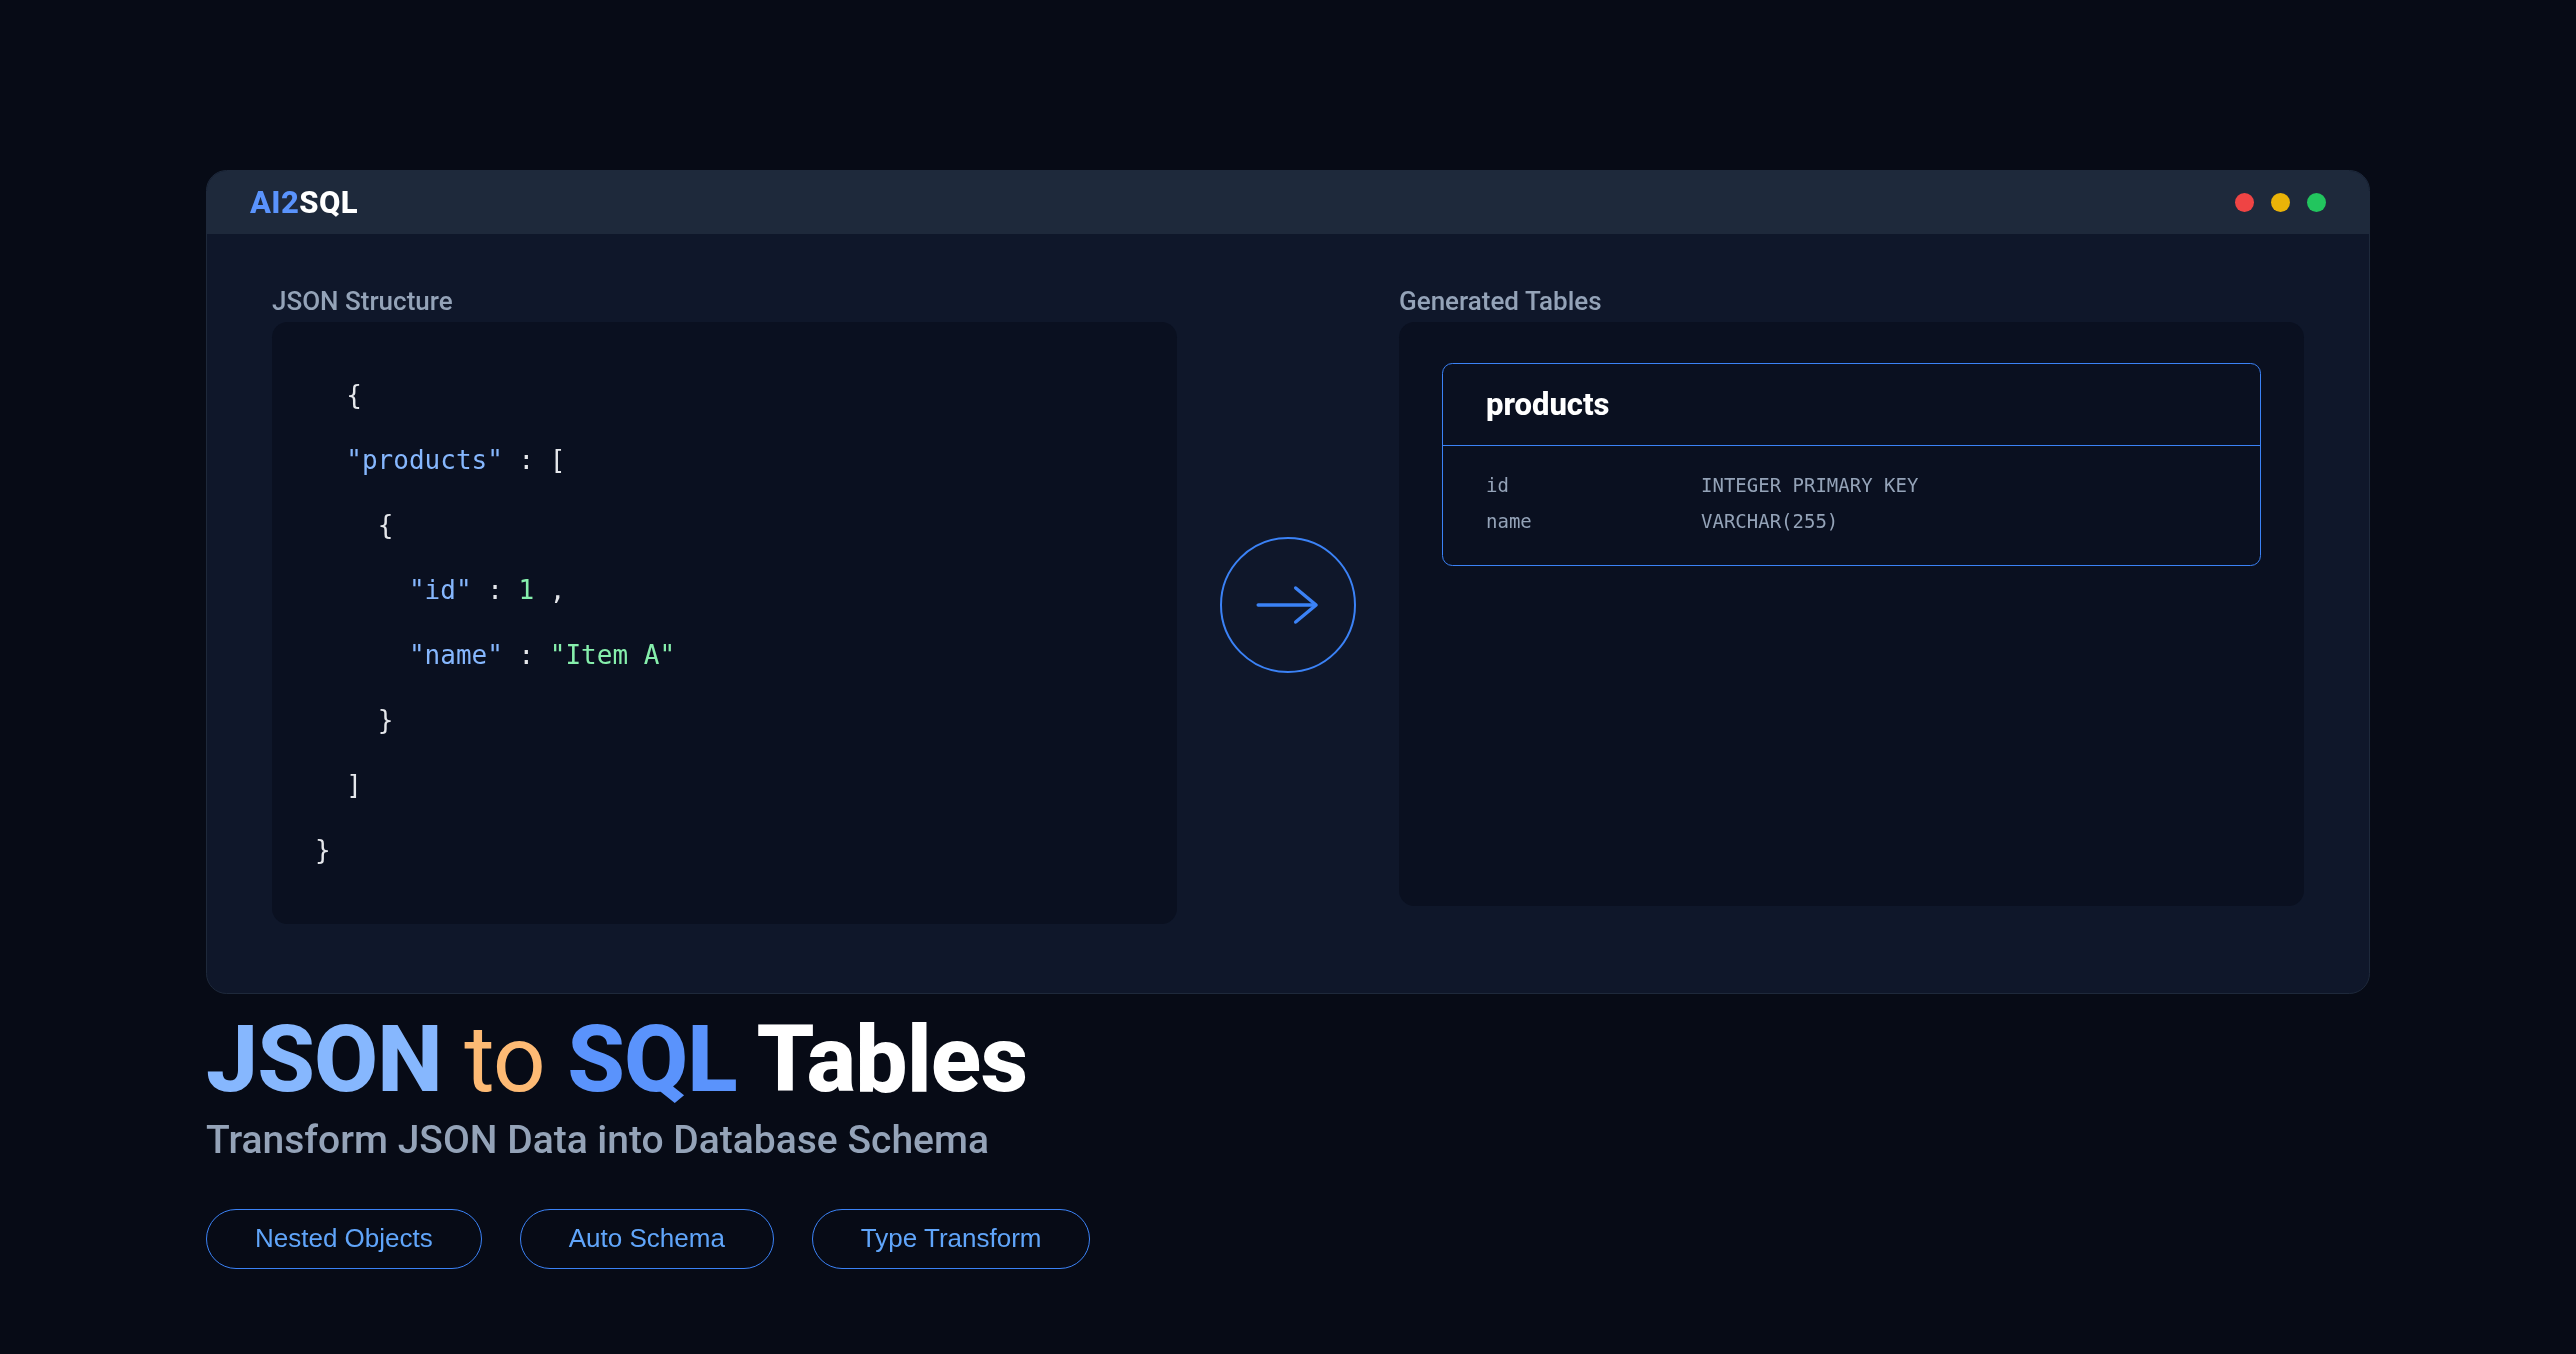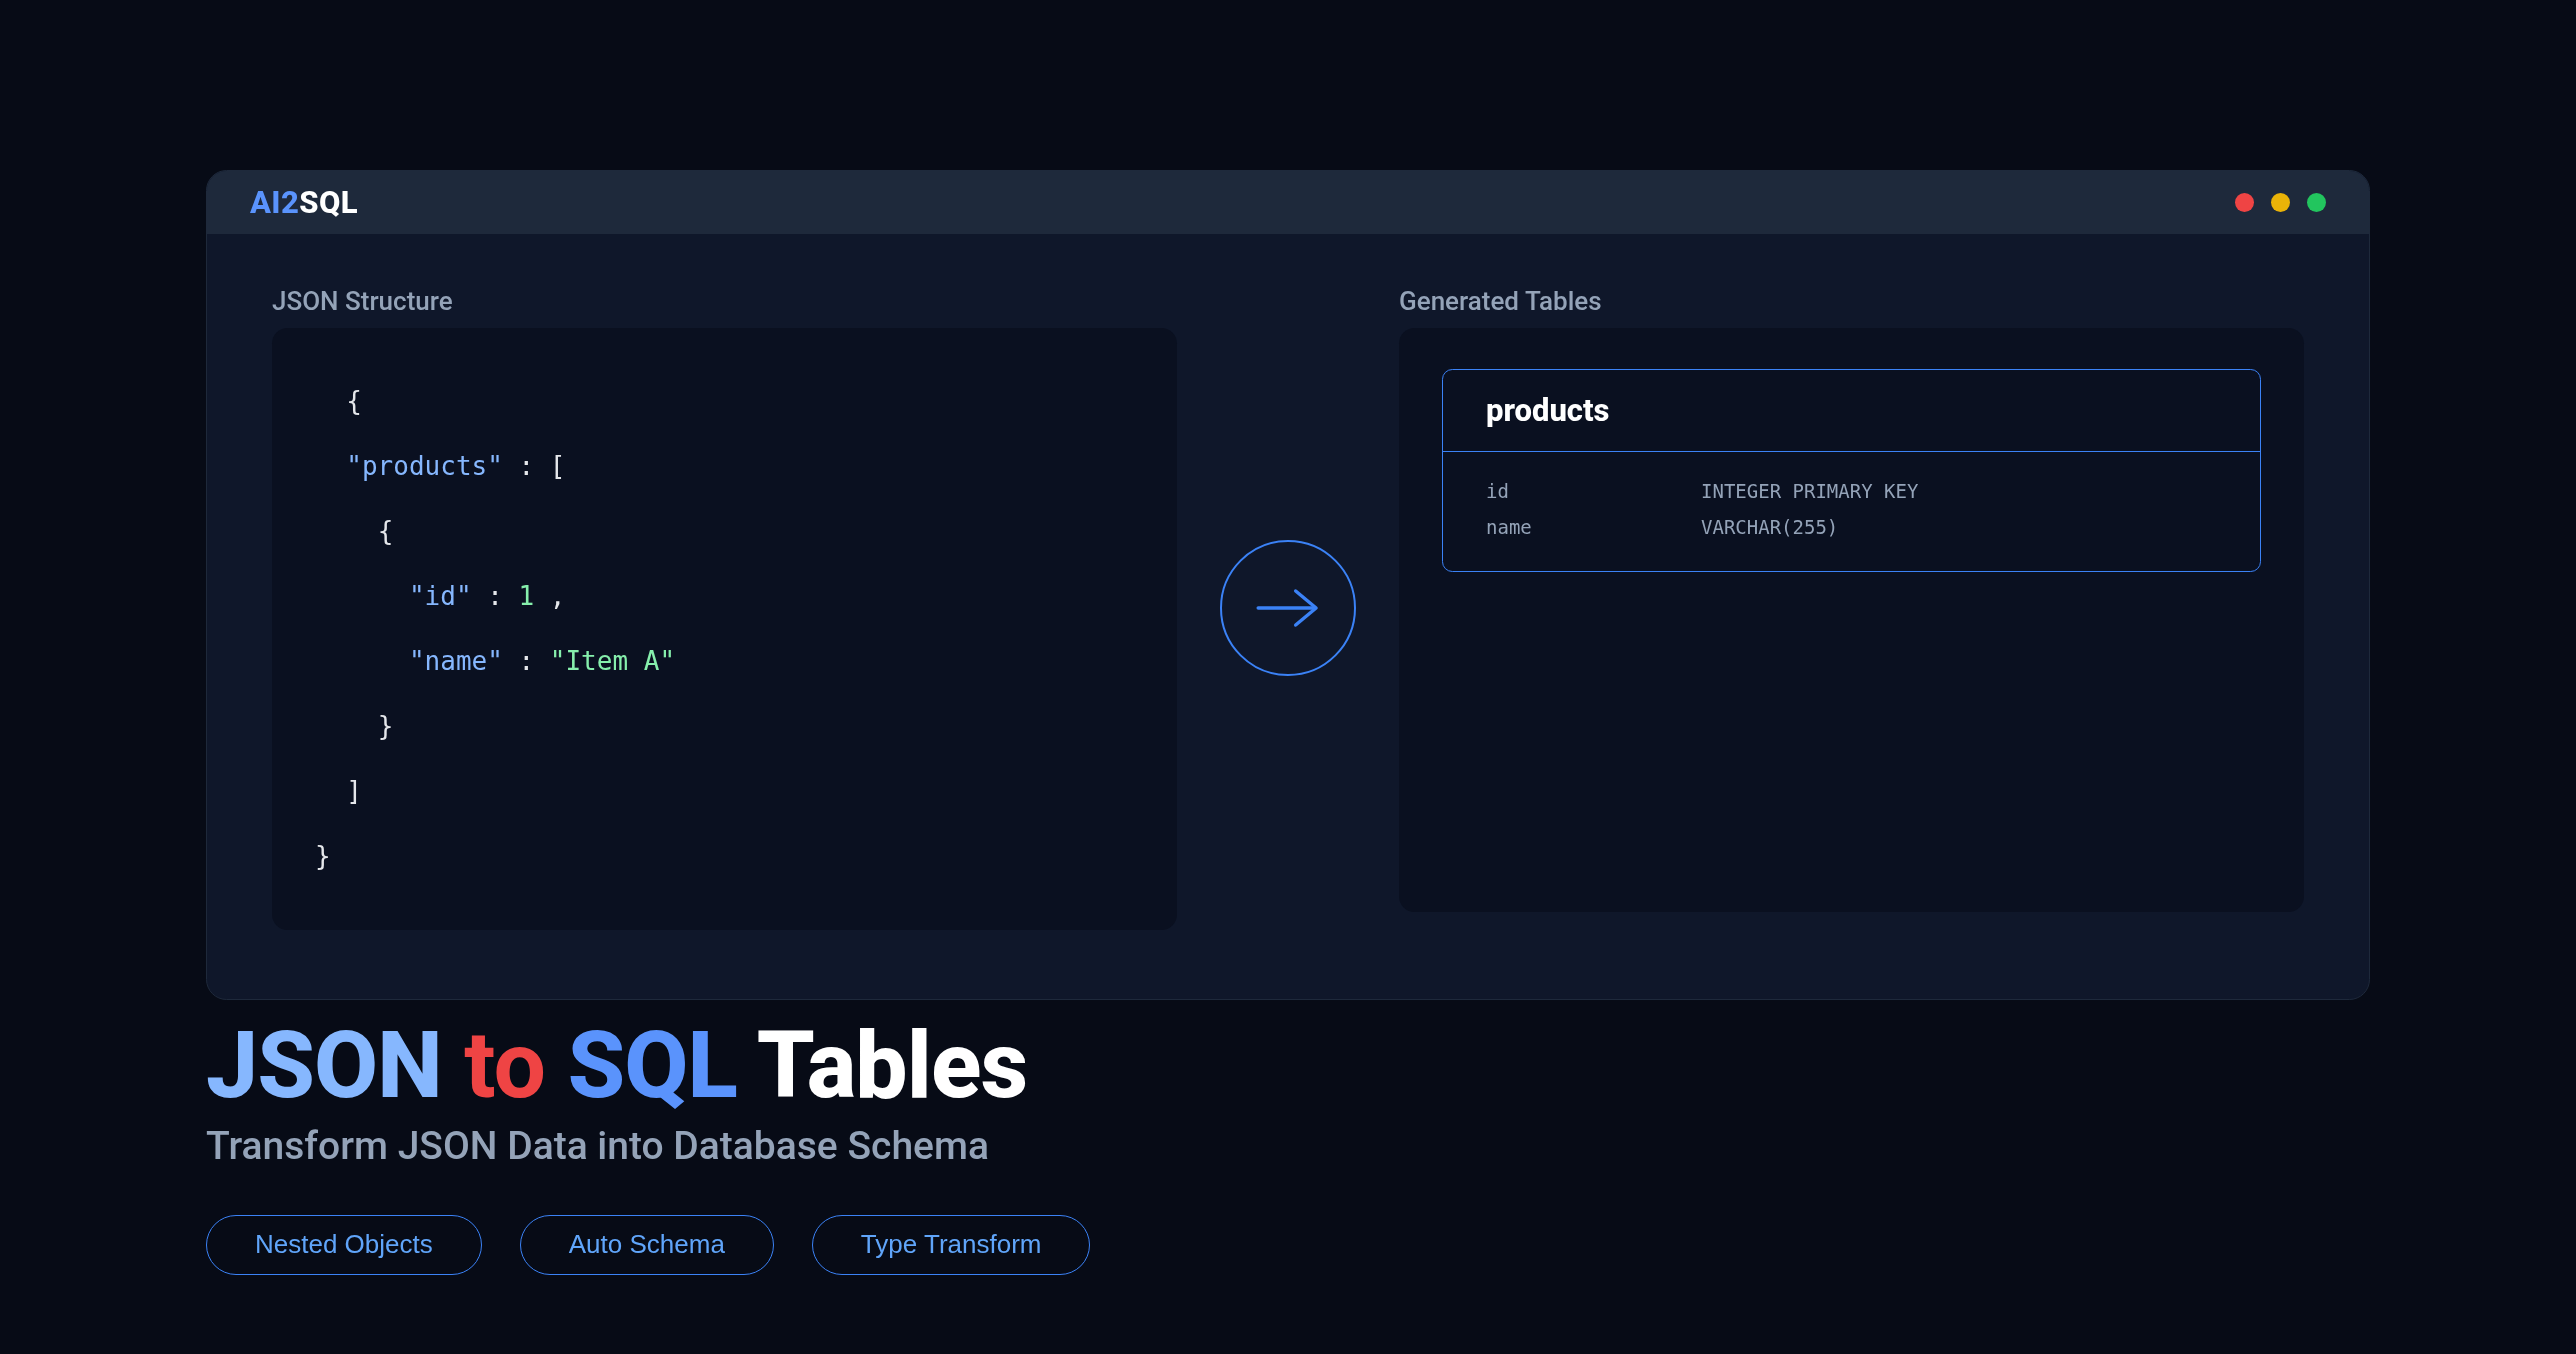--- a/index.html
+++ b/index.html
@@ -59,21 +59,21 @@
     display: grid;
     grid-template-columns: 1fr auto 1fr;
     gap: 43px;
     padding: 52px 65px 69px 65px;
     align-items: stretch;
   }
   .pane-title {
     color: var(--muted);
     font-size: 26px;
     font-weight: 500;
-    margin-bottom: 12px;
+    margin-bottom: 6px;
   }
   .pane-box {
     background: var(--code-bg);
     border-radius: 15.5px;
     padding: 41px 43px;
     min-height: 584px;
   }
   .code {
     font-family: ui-monospace, SFMono-Regular, "SF Mono", Menlo, Monaco, Consolas, monospace;
     font-size: 26px;
@@ -124,21 +124,21 @@
   .hero {
     margin-top: 17px;
   }
   .hero-title {
     font-size: 93px;
     font-weight: 800;
     letter-spacing: -0.9px;
     line-height: 1.05;
   }
   .hero-title .json  { color: var(--key-color); }
-  .hero-title .to    { color: #ef4444; font-weight: 700; margin-top: 35px; }
+  .hero-title .to    { color: #fdba74; font-weight: 400; margin-top: 35px; }
   .hero-title .sql   { color: var(--accent-light); }
   .hero-title .tables{ color: #ffffff; text-align: center; }
   .hero-sub {
     margin-top: 8px;
     font-size: 39px;
     color: var(--muted);
     font-weight: 500;
   }
   .pills {
     margin-top: 46px;

